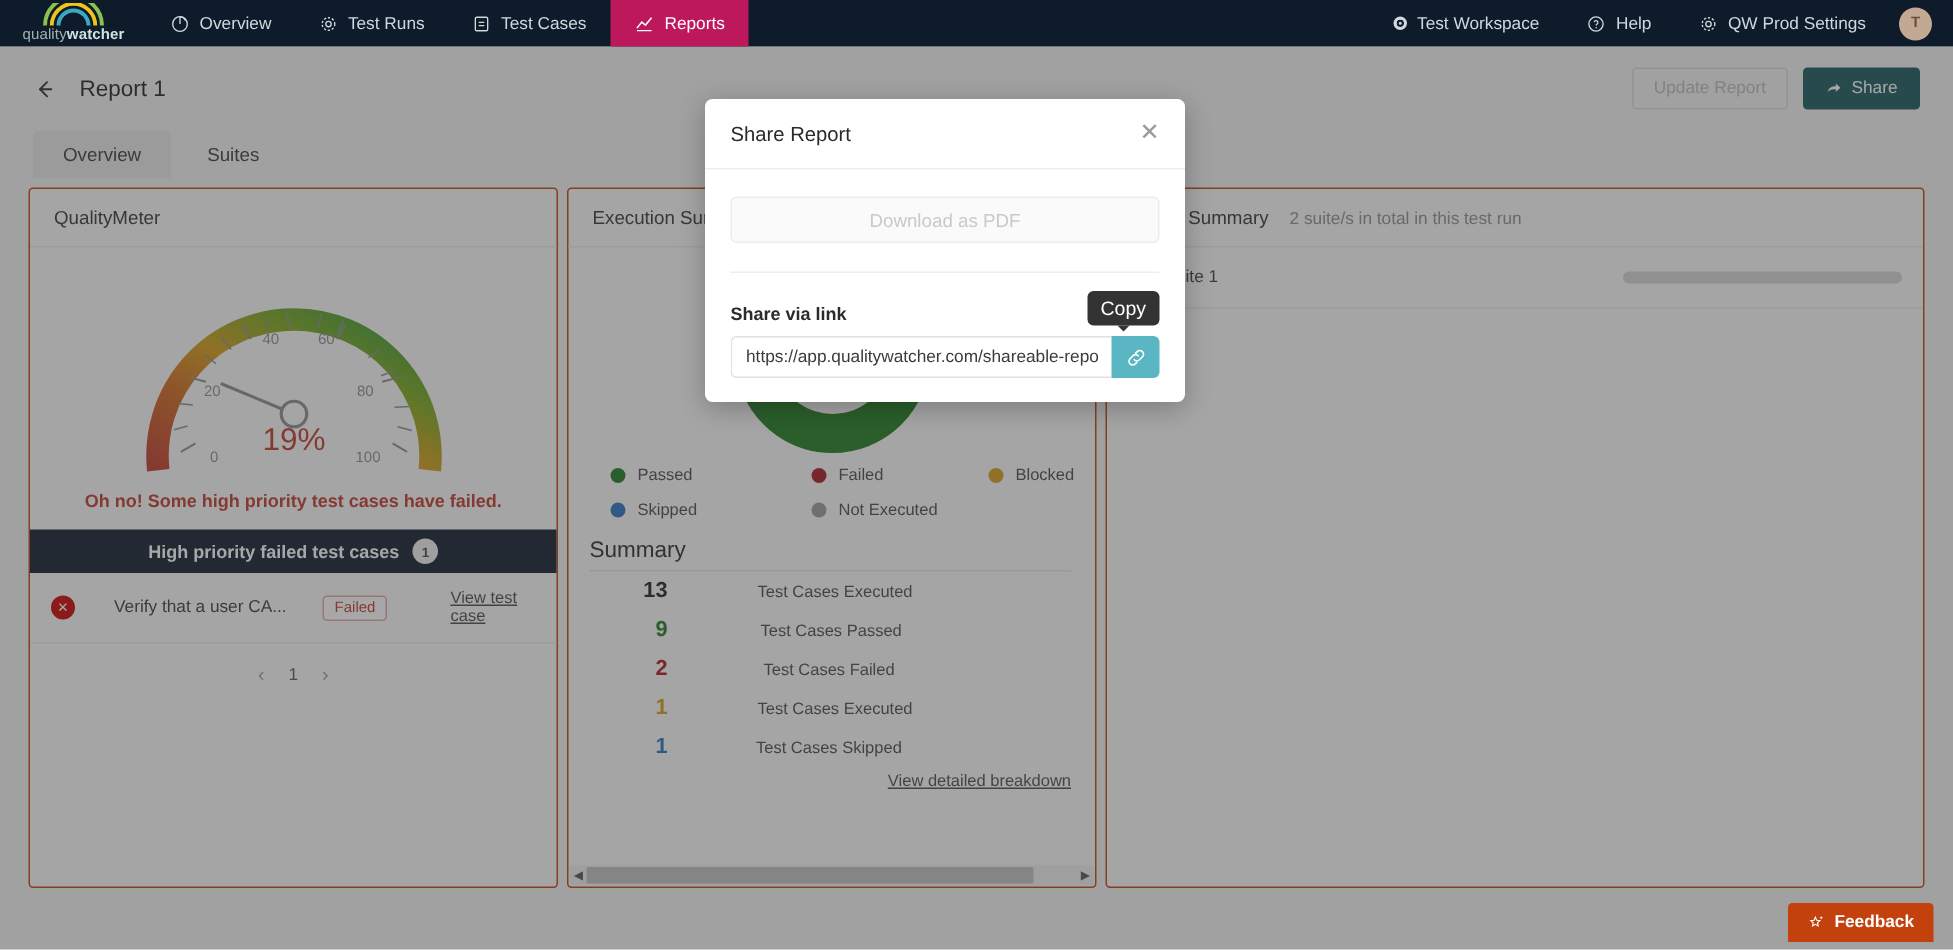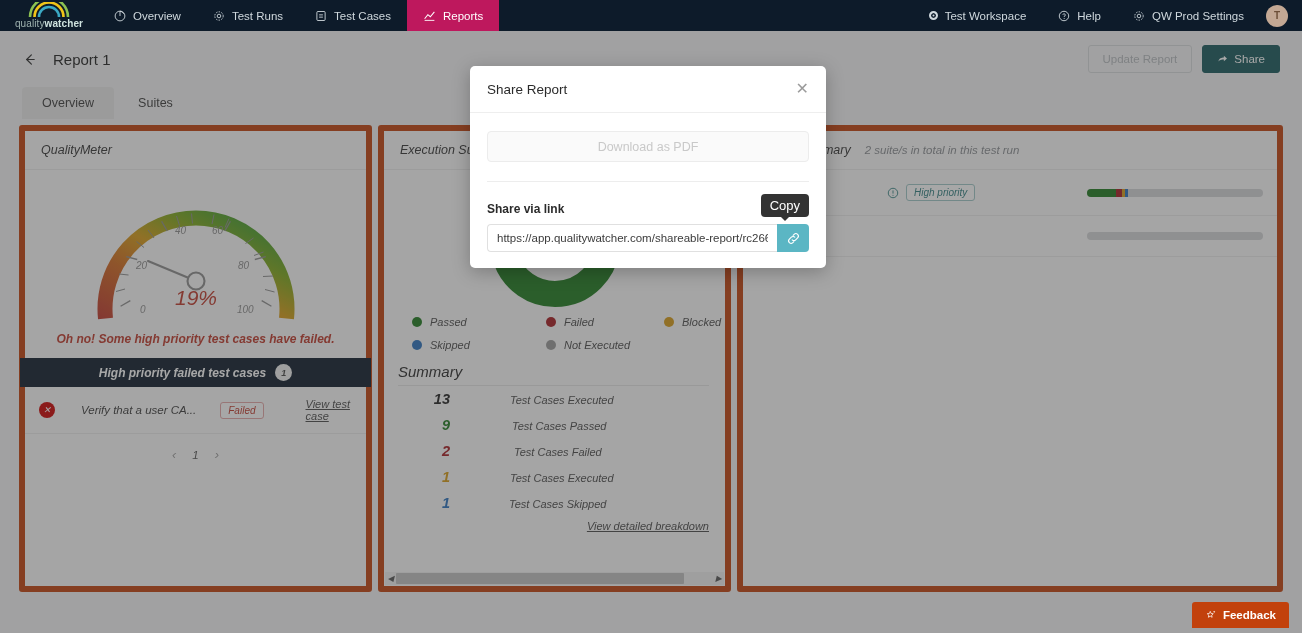--- a/index.html
+++ b/index.html
@@ -78,23 +78,22 @@
   }
   .tab.active { background: #eaeaea; }
 
   
   .grid {
     display: flex; gap: 6px; padding: 6px 19px 0 19px;
     align-items: flex-start;
   }
   .card {
     background: #fbfbfb;
-    border: 6px solid #c2410c;
+    border: 1px solid #c2410c;
     border-radius: 3px;
-    font-style: italic;
   }
   .card-head {
     padding: 12px 16px; font-size: 12.5px; color: #333;
     border-bottom: 1px solid #ececec;
     display: flex; align-items: baseline; gap: 14px;
   }
   .card-head .sub { font-size: 11.5px; color: #8b8f93; }
 
   .card-quality { width: 353px; height: 467px; display:flex; flex-direction:column; }
   .card-exec   { width: 353px; height: 467px; display:flex; flex-direction:column; position: relative; }
@@ -215,21 +214,21 @@
   }
 
   
   .overlay {
     position: absolute; inset: 0;
     background: rgba(60,60,60,0.45);
     z-index: 20;
   }
   .modal {
     position: absolute; left: 470px; top: 66px;
-    width: 356px;
+    width: 320px;
     background: #fff;
     border-radius: 5px;
     box-shadow: 0 4px 18px rgba(0,0,0,0.25);
     z-index: 30;
   }
   .modal-head {
     display:flex; align-items:center; justify-content: space-between;
     padding: 15px 17px; border-bottom: 1px solid #eeeeee;
   }
   .modal-title { font-size: 13.5px; color: #2b2b2b; }
@@ -535,37 +534,20 @@
         <span class="hs-arrow">▶</span>
       </div>
     </div>
 
     <div class="card card-suites">
       <div class="card-head">
         <span>Suites Summary</span>
         <span class="sub">2 suite/s in total in this test run</span>
       </div>
 
-      <div class="suite-row">
-        <span class="suite-name">Test Suite 2</span>
-        <span class="suite-mid">
-          <svg width="12" height="12" viewBox="0 0 16 16">
-            <circle cx="8" cy="8" r="6.3" fill="none" stroke="#2f7f80" stroke-width="1.2"></circle>
-            <line x1="8" y1="4.6" x2="8" y2="8.8" stroke="#2f7f80" stroke-width="1.2"></line>
-            <circle cx="8" cy="11" r="0.75" fill="#2f7f80"></circle>
-          </svg>
-          <span class="hp-badge">High priority</span>
-        </span>
-        <span class="pbar">
-          <span class="pbar-seg" style="background:#1e7a1e;width:16.5%"></span>
-          <span class="pbar-seg" style="background:#a61b20;width:3.4%"></span>
-          <span class="pbar-seg" style="background:#d79c16;width:1.7%"></span>
-          <span class="pbar-seg" style="background:#2a72bd;width:1.7%"></span>
-        </span>
-      </div>
 
       <div class="suite-row">
         <span class="suite-name">Test Suite 1</span>
         <span class="suite-mid"></span>
         <span class="pbar"></span>
       </div>
     </div>
 
   </div>
 

